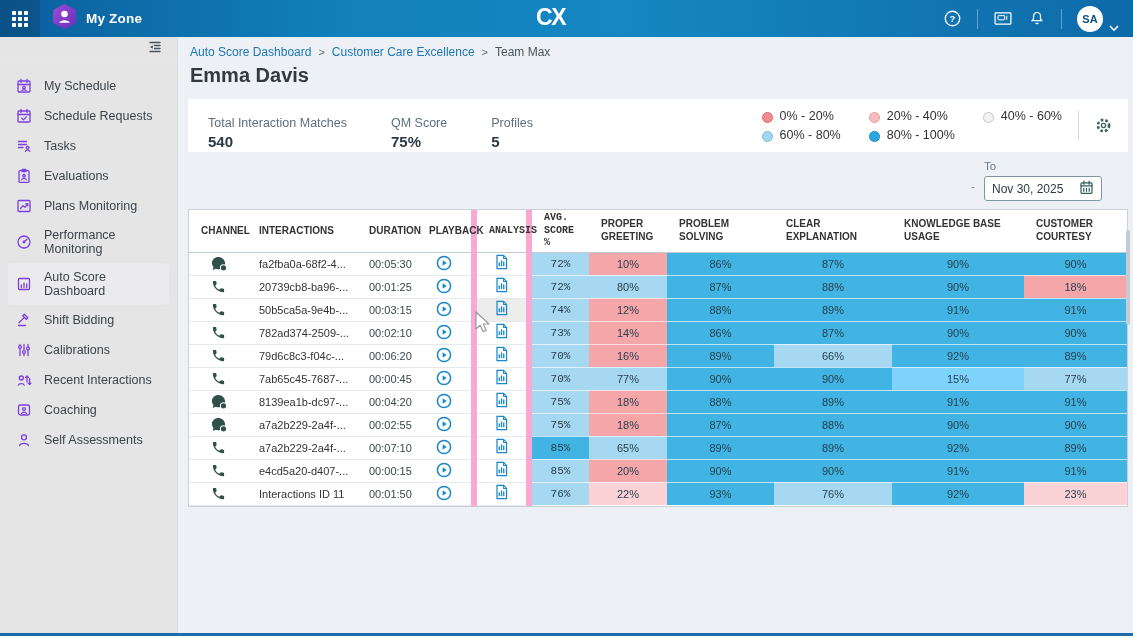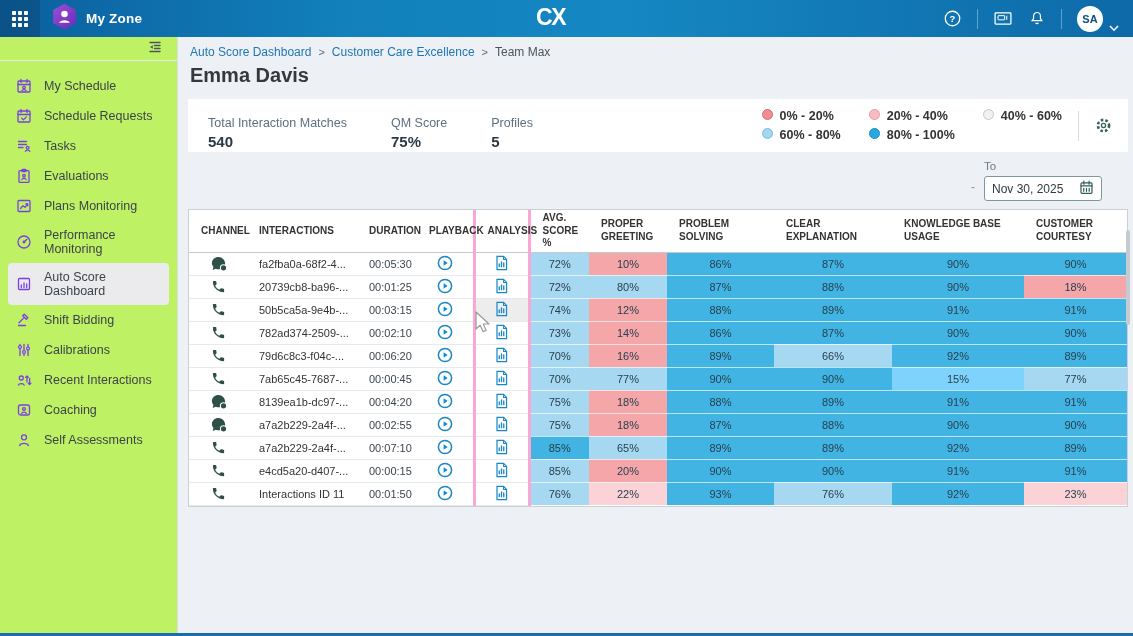--- a/index.html
+++ b/index.html
@@ -28,21 +28,21 @@
     padding:1px 3px; border-radius:5px; text-align:center; line-height:7px; }
   .topbar-right { margin-left:auto; display:flex; align-items:center; gap:15px; padding-right:14px; }
   .tdiv { width:1px; height:20px; background:rgba(255,255,255,.35); }
   .tbtn { display:flex; align-items:center; justify-content:center; cursor:pointer; }
   .avatar { width:26px; height:26px; border-radius:50%; background:#fff; color:#0d4f7c;
     font-weight:700; font-size:11px; display:flex; align-items:center; justify-content:center; }
   .av-wrap { display:flex; align-items:flex-end; gap:6px; cursor:pointer; }
 
   
   .body { display:flex; height:596px; }
-  .sidebar { width:178px; background:#bef264; border-right:1px solid #d9dee3; flex:none; }
+  .sidebar { width:178px; background:#e5e5e5; border-right:1px solid #d9dee3; flex:none; }
   .sidebar-top { height:24px; display:flex; justify-content:flex-end; align-items:center;
     padding-right:14px; border-bottom:1px solid #e4e8ec; }
   .side-nav { padding:10px 8px; }
   .side-item { display:flex; align-items:center; gap:11px; padding:7px 8px; border-radius:4px;
     color:#3c434b; font-size:12.5px; cursor:pointer; }
   .side-item.selected { background:#ebebed; }
   .side-item .icn { width:17px; height:16px; flex:none; display:flex; align-items:center; }
 
   .main { flex:1; background:#edf1f6; padding:8px 8px 0 10px; position:relative; }
   .breadcrumb { font-size:12px; display:flex; gap:7px; align-items:center; padding-left:2px; }
@@ -53,21 +53,21 @@
 
   
   .stats-bar { background:#fff; height:53px; display:flex; align-items:center;
     justify-content:space-between; padding:0 16px 0 20px; }
   .stats { display:flex; gap:44px;margin-top:14px; }
   .stat .lab { font-size:12.5px; color:#5e6f7e; margin-bottom:3px; }
   .stat .val { font-size:15px; font-weight:700; color:#2b3944; }
   .legend-area { display:flex; align-items:center; gap:16px; }
   .legend { display:grid; grid-template-columns:auto auto auto; column-gap:28px; row-gap:5px;
     font-size:12.5px; color:#333; }
-  .lg-item { display:flex; align-items:flex-start; gap:7px;font-weight:bold; }
+  .lg-item { display:flex; align-items:flex-end; gap:7px; }
   .dot { width:11px; height:11px; border-radius:50%; flex:none; }
   .v-div { width:1px; height:30px; background:#d6dbe0; }
 
   
   .date-row { display:flex; justify-content:flex-end; align-items:flex-end; gap:9px;
     margin:6px 26px 8px 0; height:43px; }
   .date-field { display:flex; flex-direction:column; gap:4px; }
   .dlab { font-size:11.5px; color:#6c7b88; }
   .dinput { width:118px; height:25px; background:#fff; border:1px solid #7e98a3; border-radius:3px;
     display:flex; align-items:center; justify-content:space-between; padding:0 7px;
@@ -77,21 +77,21 @@
   
   .table-wrap { background:#fff; border:1px solid #c9d1d7; }
   table { border-collapse:collapse; table-layout:fixed; width:100%; font-size:11px; }
   thead th { height:33px; background:#fff; border-bottom:1px solid #c3cbd2; font-size:10px;
     color:#333; text-align:left; padding:2px 8px 2px 12px; line-height:1.25; vertical-align:middle;
     font-weight:700; }
   tbody td { height:23px; border-bottom:1px solid #e6eaee; padding:0; color:#333; }
   td.center, th.center { text-align:center; }
   td.id-cell { padding-left:12px; }
   td.dur { padding-left:12px; color:#3c454d; }
-  .vsep { border-left:3px solid #f9a8d4; }
+  .vsep { border-left:6px solid #f9a8d4;font-family:Liberation Mono, monospace; }
   td.icon-cell svg { vertical-align:middle; }
   td.hl { background:#ededee; }
   td.score { text-align:center; color:#28404f; border-bottom:1px solid rgba(255,255,255,.65); }
   .playbtn, .analysisbtn { cursor:pointer; display:inline-flex; }
 
   .scroll-thumb { position:absolute; left:1126px; top:230px; width:4px; height:95px;
     background:#c4cbd1; border-radius:2px; }
   .cursor { position:absolute; left:472px; top:310px; pointer-events:none; }
 </style>
 </head>

